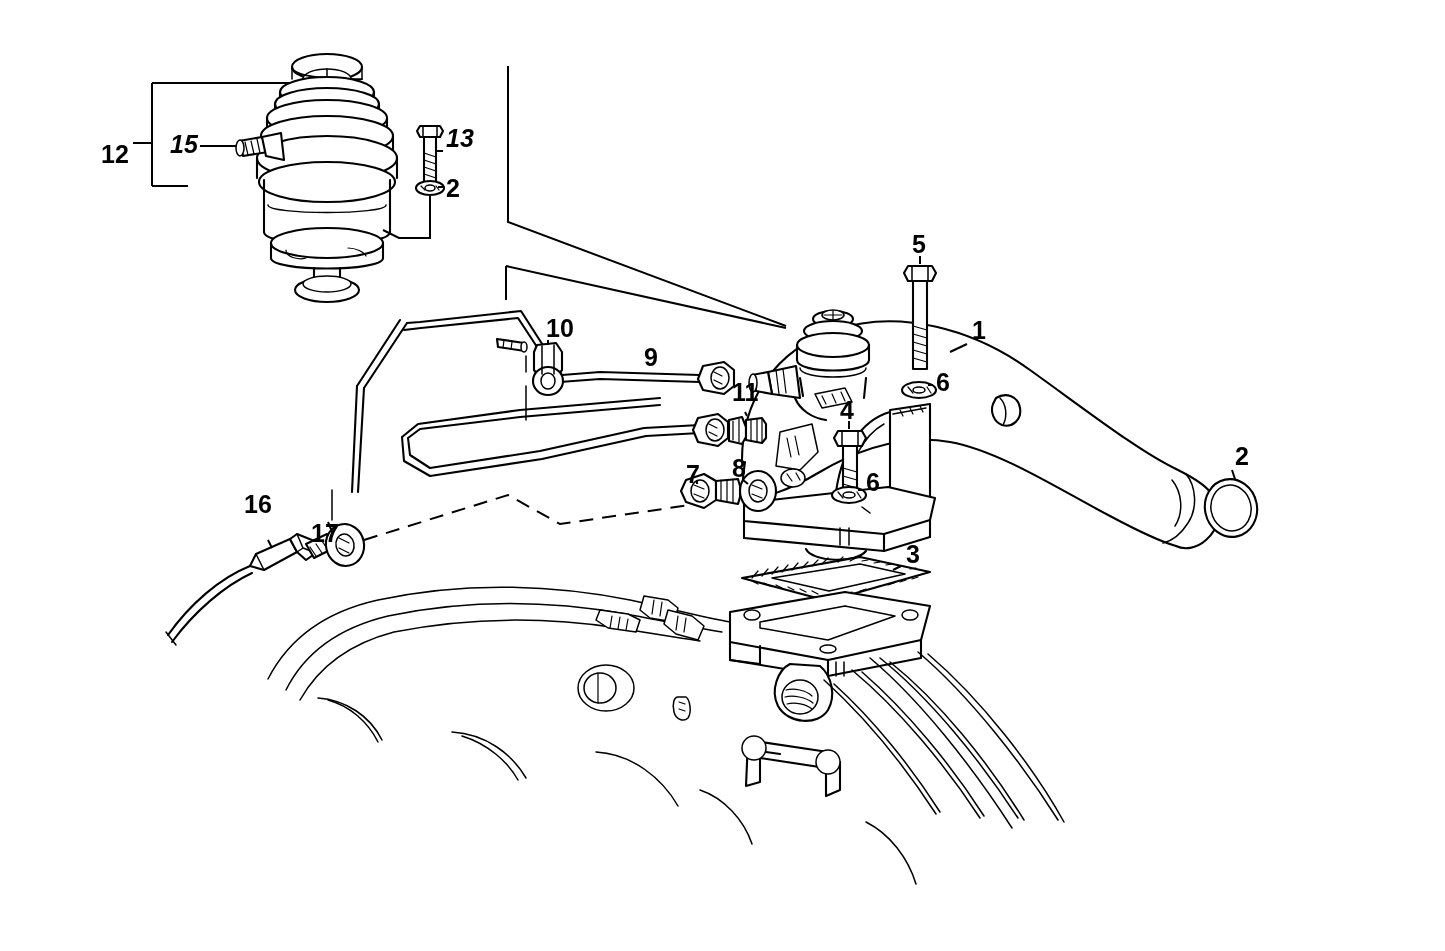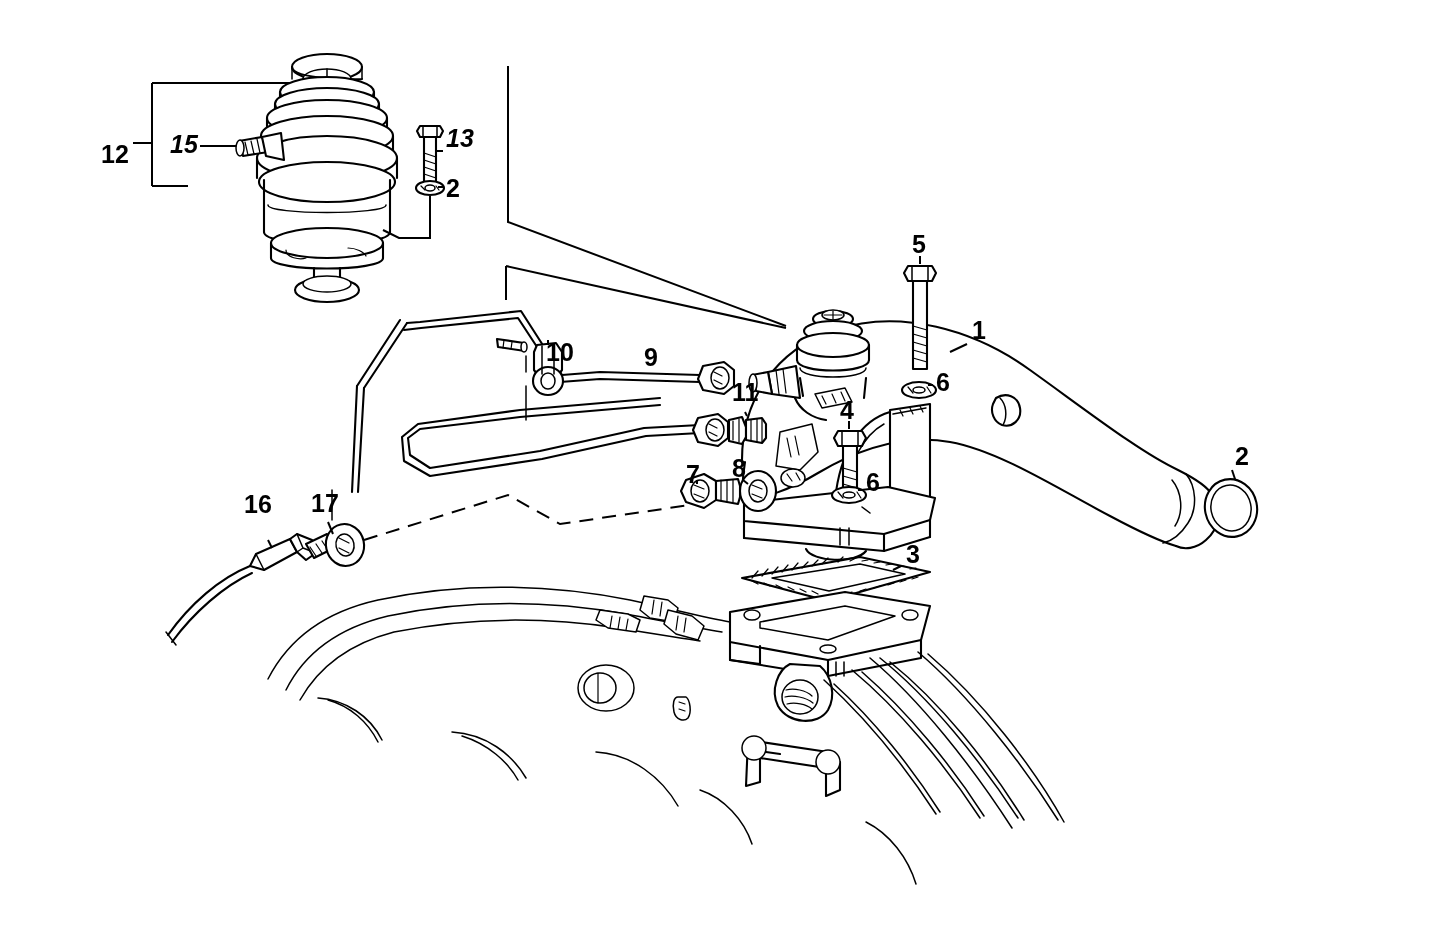--- a/index.html
+++ b/index.html
@@ -395,22 +395,22 @@
   <div class="callout-label" style="left:972px; top:318px;">1</div>
   <div class="callout-label" style="left:1235px; top:444px;">2</div>
   <div class="callout-label" style="left:906px; top:542px;">3</div>
   <div class="callout-label" style="left:840px; top:398px;">4</div>
   <div class="callout-label" style="left:912px; top:232px;">5</div>
   <div class="callout-label" style="left:936px; top:370px;">6</div>
   <div class="callout-label" style="left:866px; top:470px;">6</div>
   <div class="callout-label" style="left:686px; top:462px;">7</div>
   <div class="callout-label" style="left:732px; top:456px;">8</div>
   <div class="callout-label" style="left:644px; top:345px;">9</div>
-  <div class="callout-label" style="left:546px; top:316px;margin-top:24px;">10</div>
+  <div class="callout-label" style="left:546px; top:316px;">10</div>
   <div class="callout-label" style="left:732px; top:380px;">11</div>
   <div class="callout-label" style="left:101px; top:130px;margin-top:12px;">12</div>
   <div class="callout-label" style="left:446px; top:126px;font-style:italic;">13</div>
   <div class="callout-label" style="left:446px; top:176px;">2</div>
   <div class="callout-label" style="left:170px; top:132px;font-style:italic;">15</div>
   <div class="callout-label" style="left:244px; top:492px;">16</div>
-  <div class="callout-label" style="left:311px; top:491px;">17</div>
+  <div class="callout-label" style="left:311px; top:521px;">17</div>
 
 </div>
 
 </body></html>

